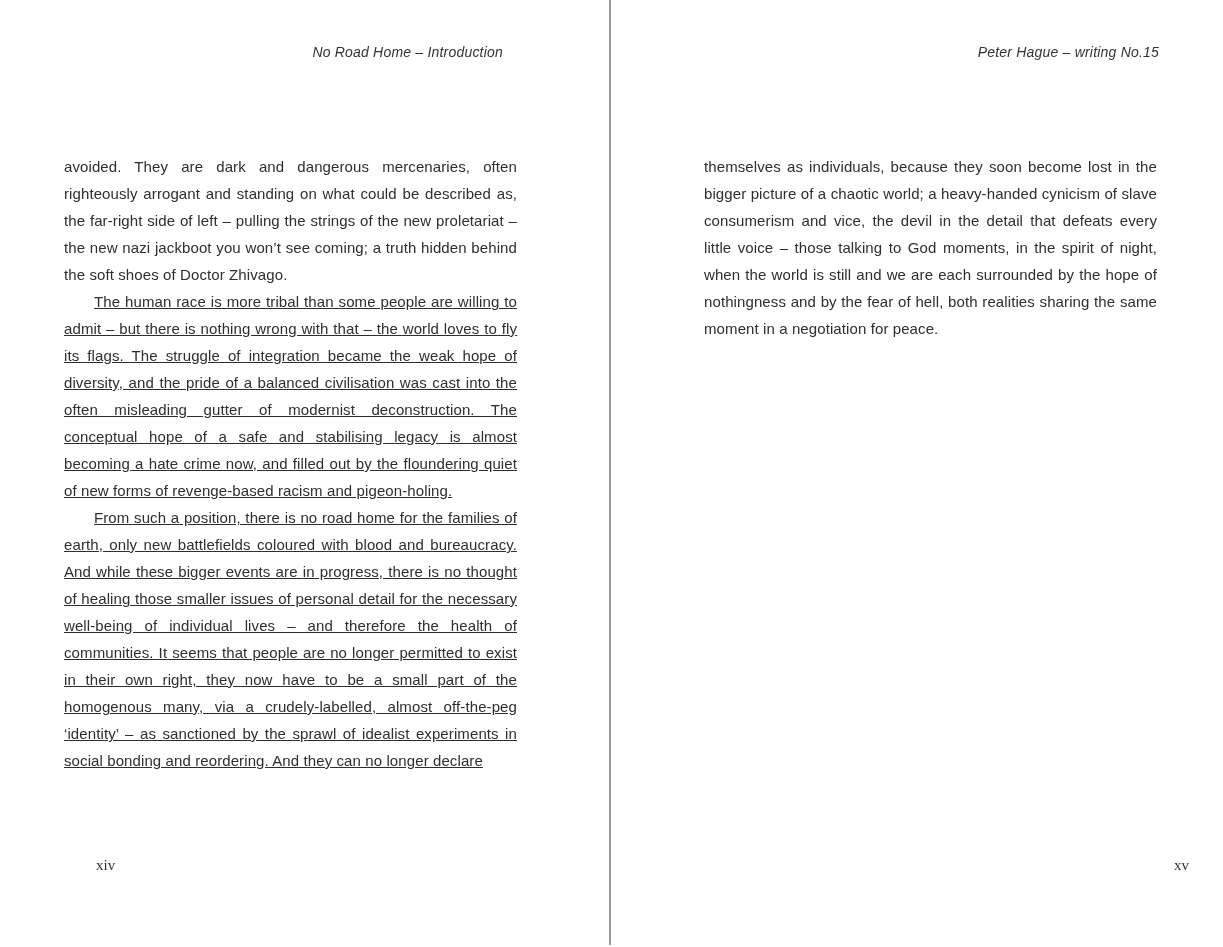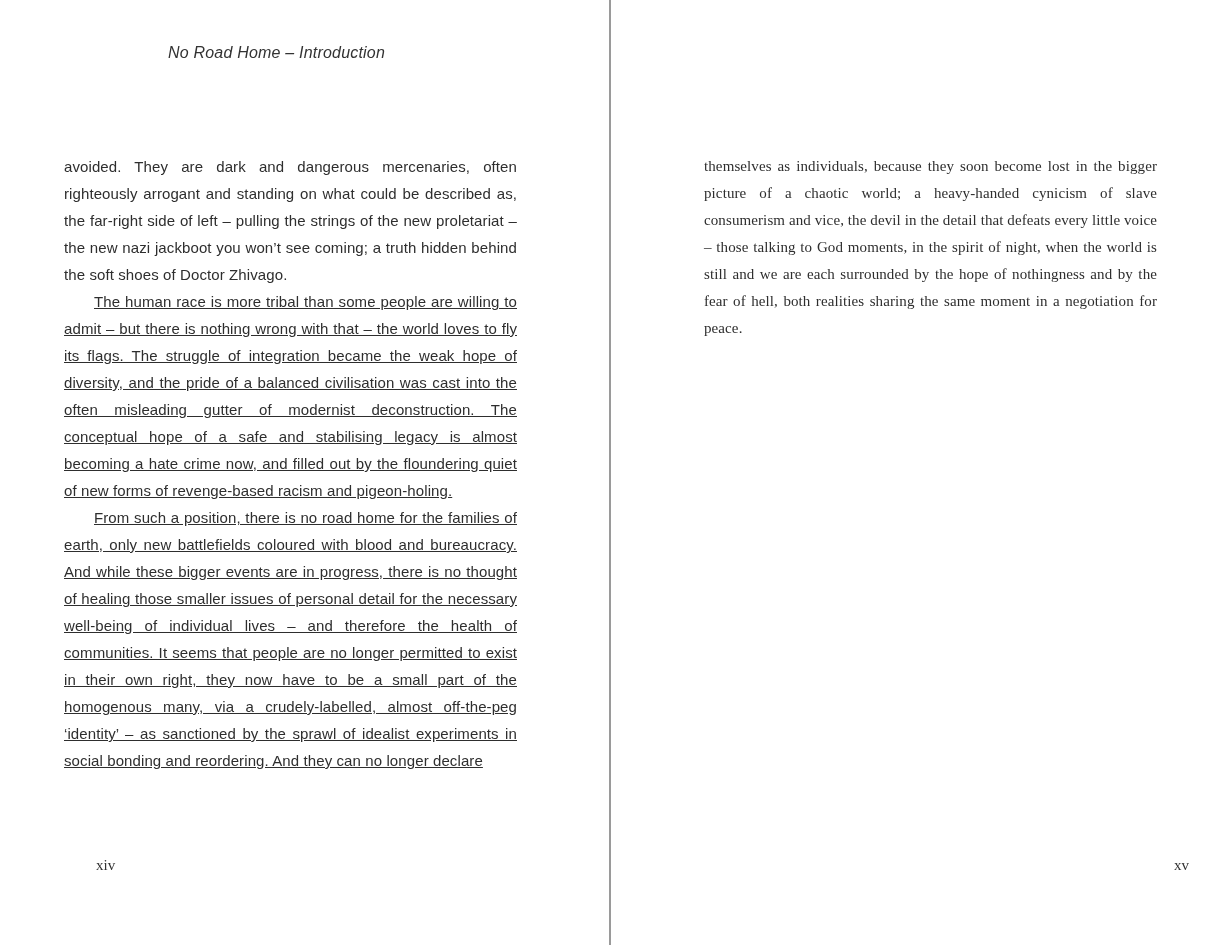--- a/index.html
+++ b/index.html
@@ -15,41 +15,41 @@
     position: absolute;
     left: 609px; top: 0;
     width: 2px; height: 945px;
     background: #9a9a9a;
   }
 
   .running-header {
     position: absolute;
     top: 44px;
     width: 453px;
-    text-align: center;
+    text-align: right;
     font-style: italic;
-    font-size: 16px;
+    font-size: 14px;
     color: #333333;
     letter-spacing: 0.2px;
   }
   .running-header.left  { left: 50px; }
   .running-header.right { left: 706px; }
 
   .body-col {
     position: absolute;
     top: 153px;
     width: 453px;
     font-size: 15px;
     line-height: 27px;
     color: #2e2e2e;
     text-align: justify;
     letter-spacing: 0.1px;
   }
   .body-col.left  { left: 64px; }
-  .body-col.right { left: 704px; font-family: Liberation Serif, serif; }
+  .body-col.right { left: 704px; }
 
   .body-col p { margin: 0; }
   .body-col p.indent { text-indent: 30px; text-decoration: underline; }
 
   .page-number {
     position: absolute;
     top: 857px;
     width: 453px;
     font-family: "Liberation Serif", serif;
     font-size: 15px;
@@ -69,20 +69,21 @@
   <div class="body-col left">
     <p>avoided. They are dark and dangerous mercenaries, often righteously arrogant and standing on what could be described as, the far-right side of left – pulling the strings of the new proletariat – the new nazi jackboot you won’t see coming; a truth hidden behind the soft shoes of Doctor Zhivago.</p>
     <p class="indent">The human race is more tribal than some people are willing to admit – but there is nothing wrong with that – the world loves to fly its flags. The struggle of integration became the weak hope of diversity, and the pride of a balanced civilisation was cast into the often misleading gutter of modernist deconstruction. The conceptual hope of a safe and stabilising legacy is almost becoming a hate crime now, and filled out by the floundering quiet of new forms of revenge-based racism and pigeon-holing.</p>
     <p class="indent">From such a position, there is no road home for the families of earth, only new battlefields coloured with blood and bureaucracy. And while these bigger events are in progress, there is no thought of healing those smaller issues of personal detail for the necessary well-being of individual lives – and therefore the health of communities. It seems that people are no longer permitted to exist in their own right, they now have to be a small part of the homogenous many, via a crudely-labelled, almost off-the-peg ‘identity’ – as sanctioned by the sprawl of idealist experiments in social bonding and reordering. And they can no longer declare</p>
   </div>
 
   <div class="page-number left">xiv</div>
 
   <div class="gutter-line"></div>
 
+  <div class="running-header right">Peter Hague – writing No.15</div>
 
   <div class="body-col right">
     <p>themselves as individuals, because they soon become lost in the bigger picture of a chaotic world; a heavy-handed cynicism of slave consumerism and vice, the devil in the detail that defeats every little voice – those talking to God moments, in the spirit of night, when the world is still and we are each surrounded by the hope of nothingness and by the fear of hell, both realities sharing the same moment in a negotiation for peace.</p>
   </div>
 
   <div class="page-number right">xv</div>
 
 </div>
 
 </body></html>

